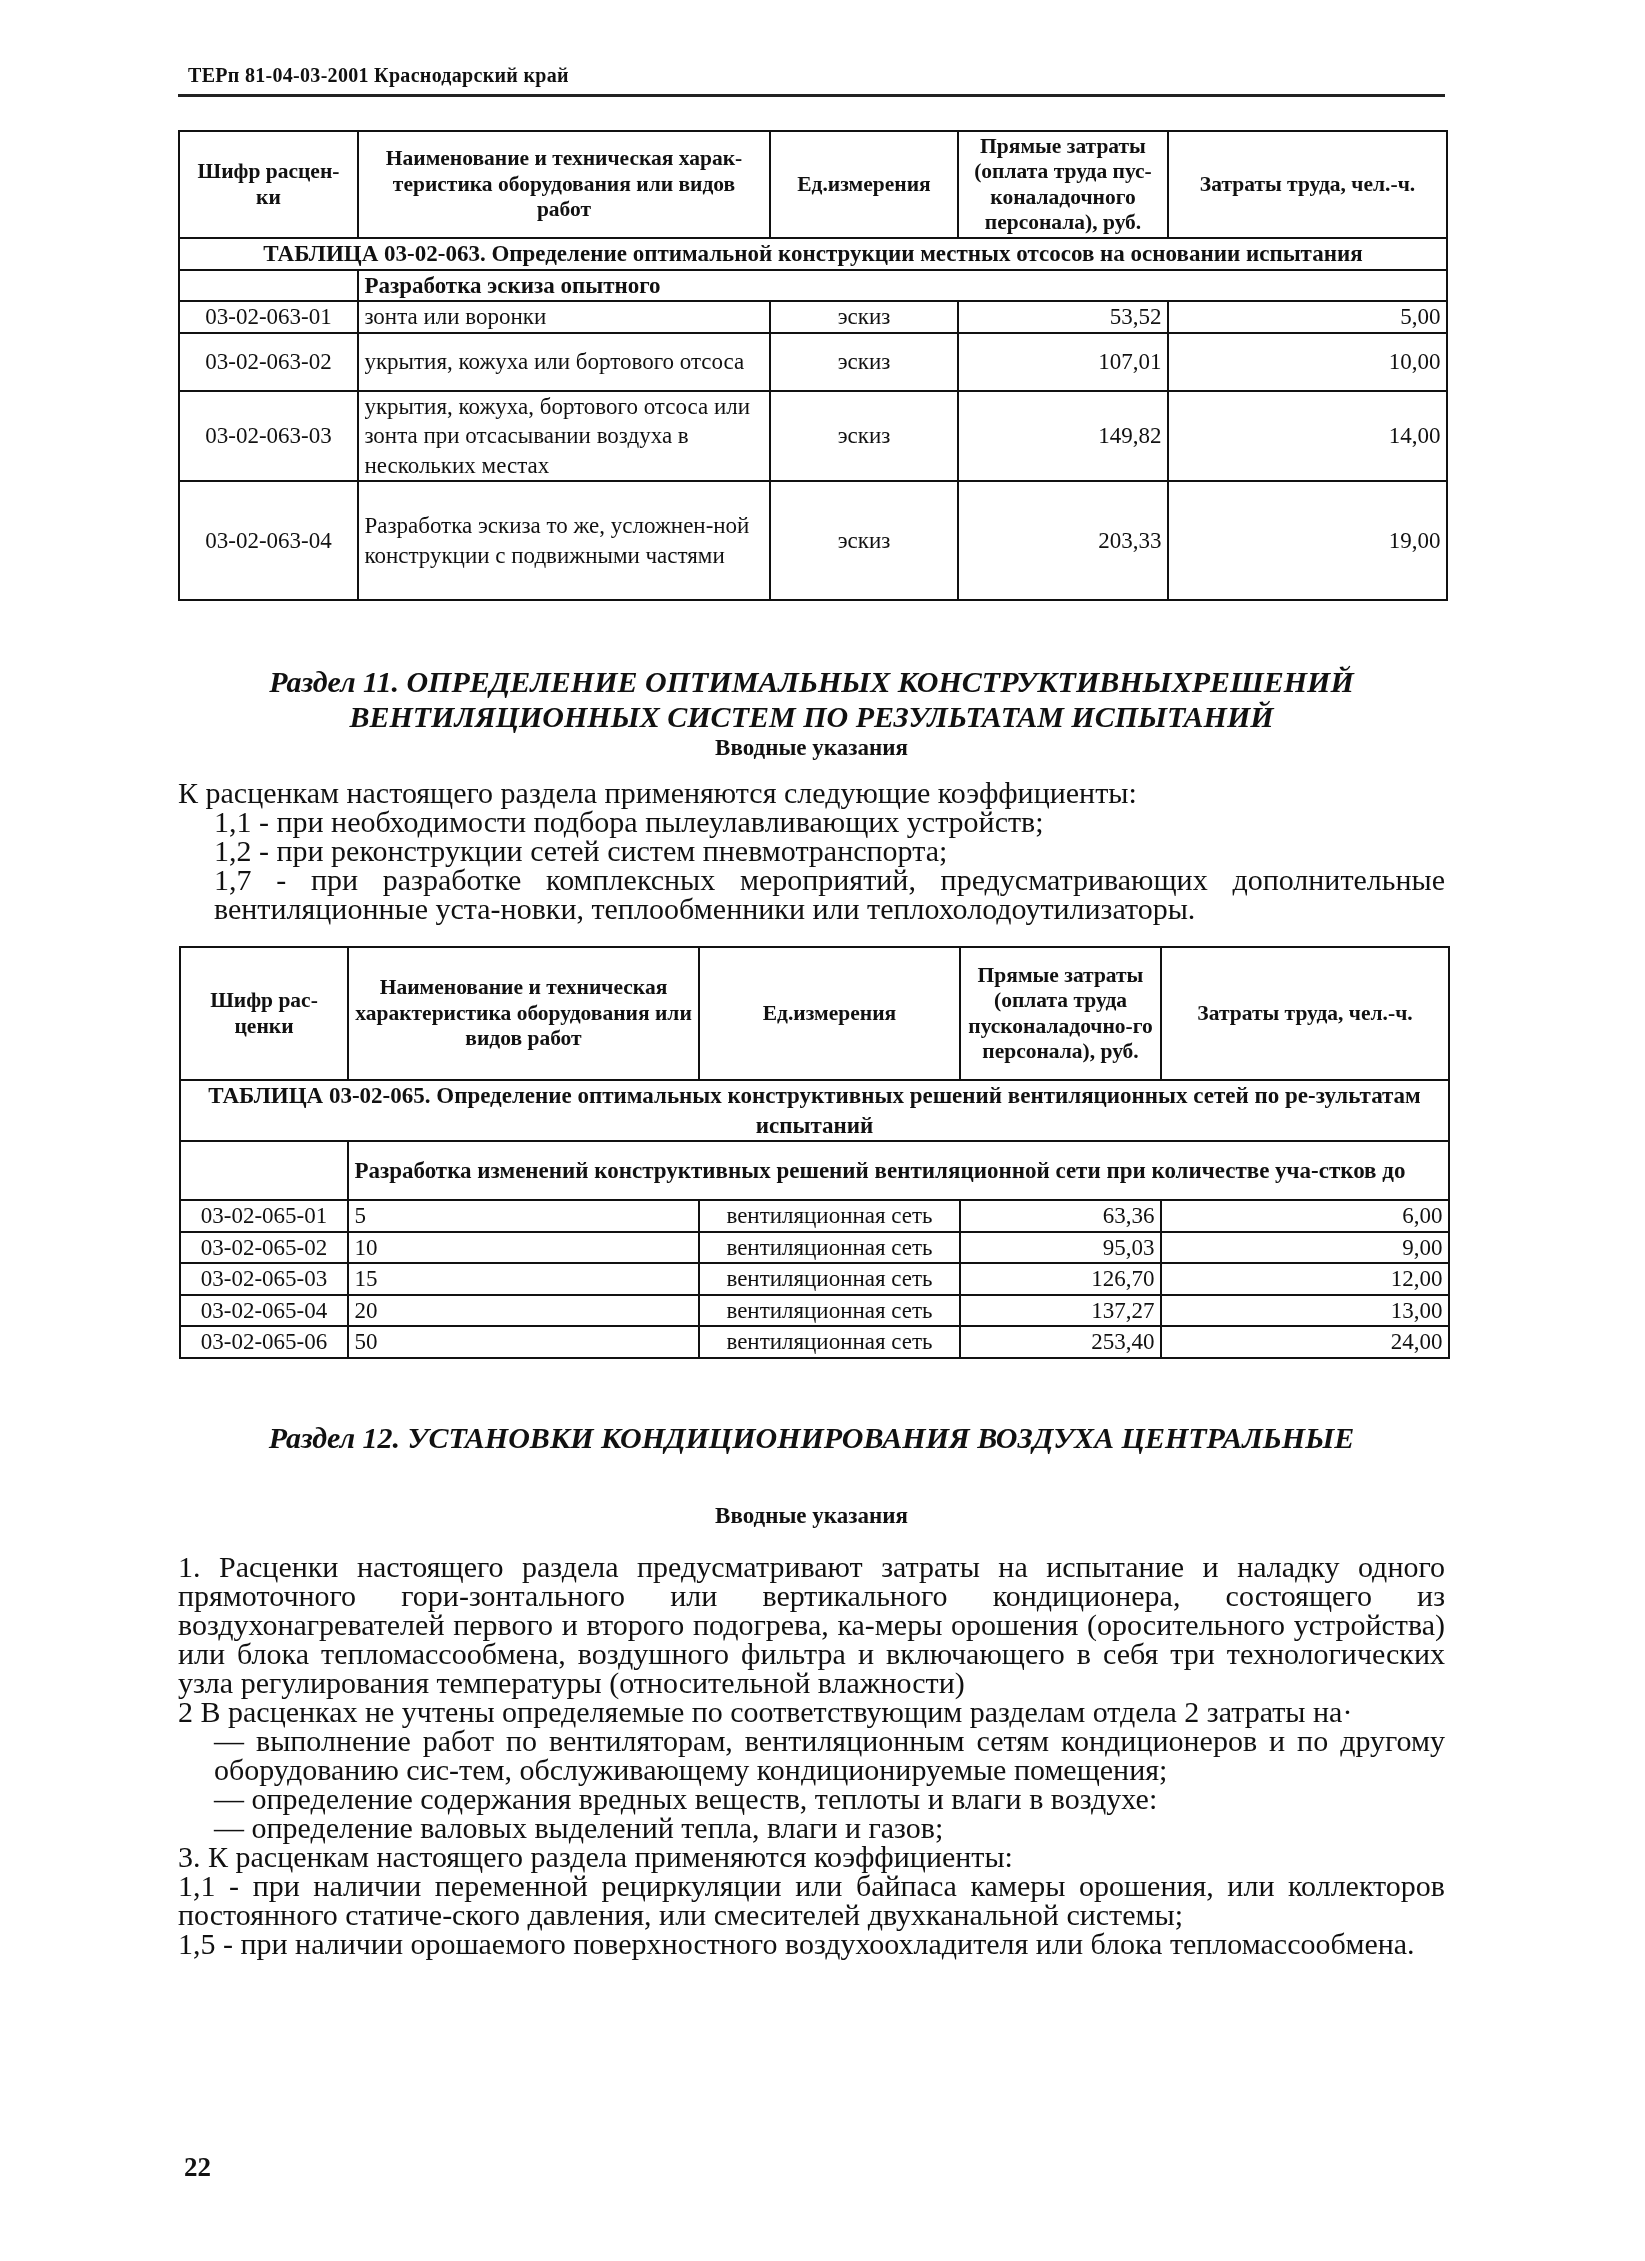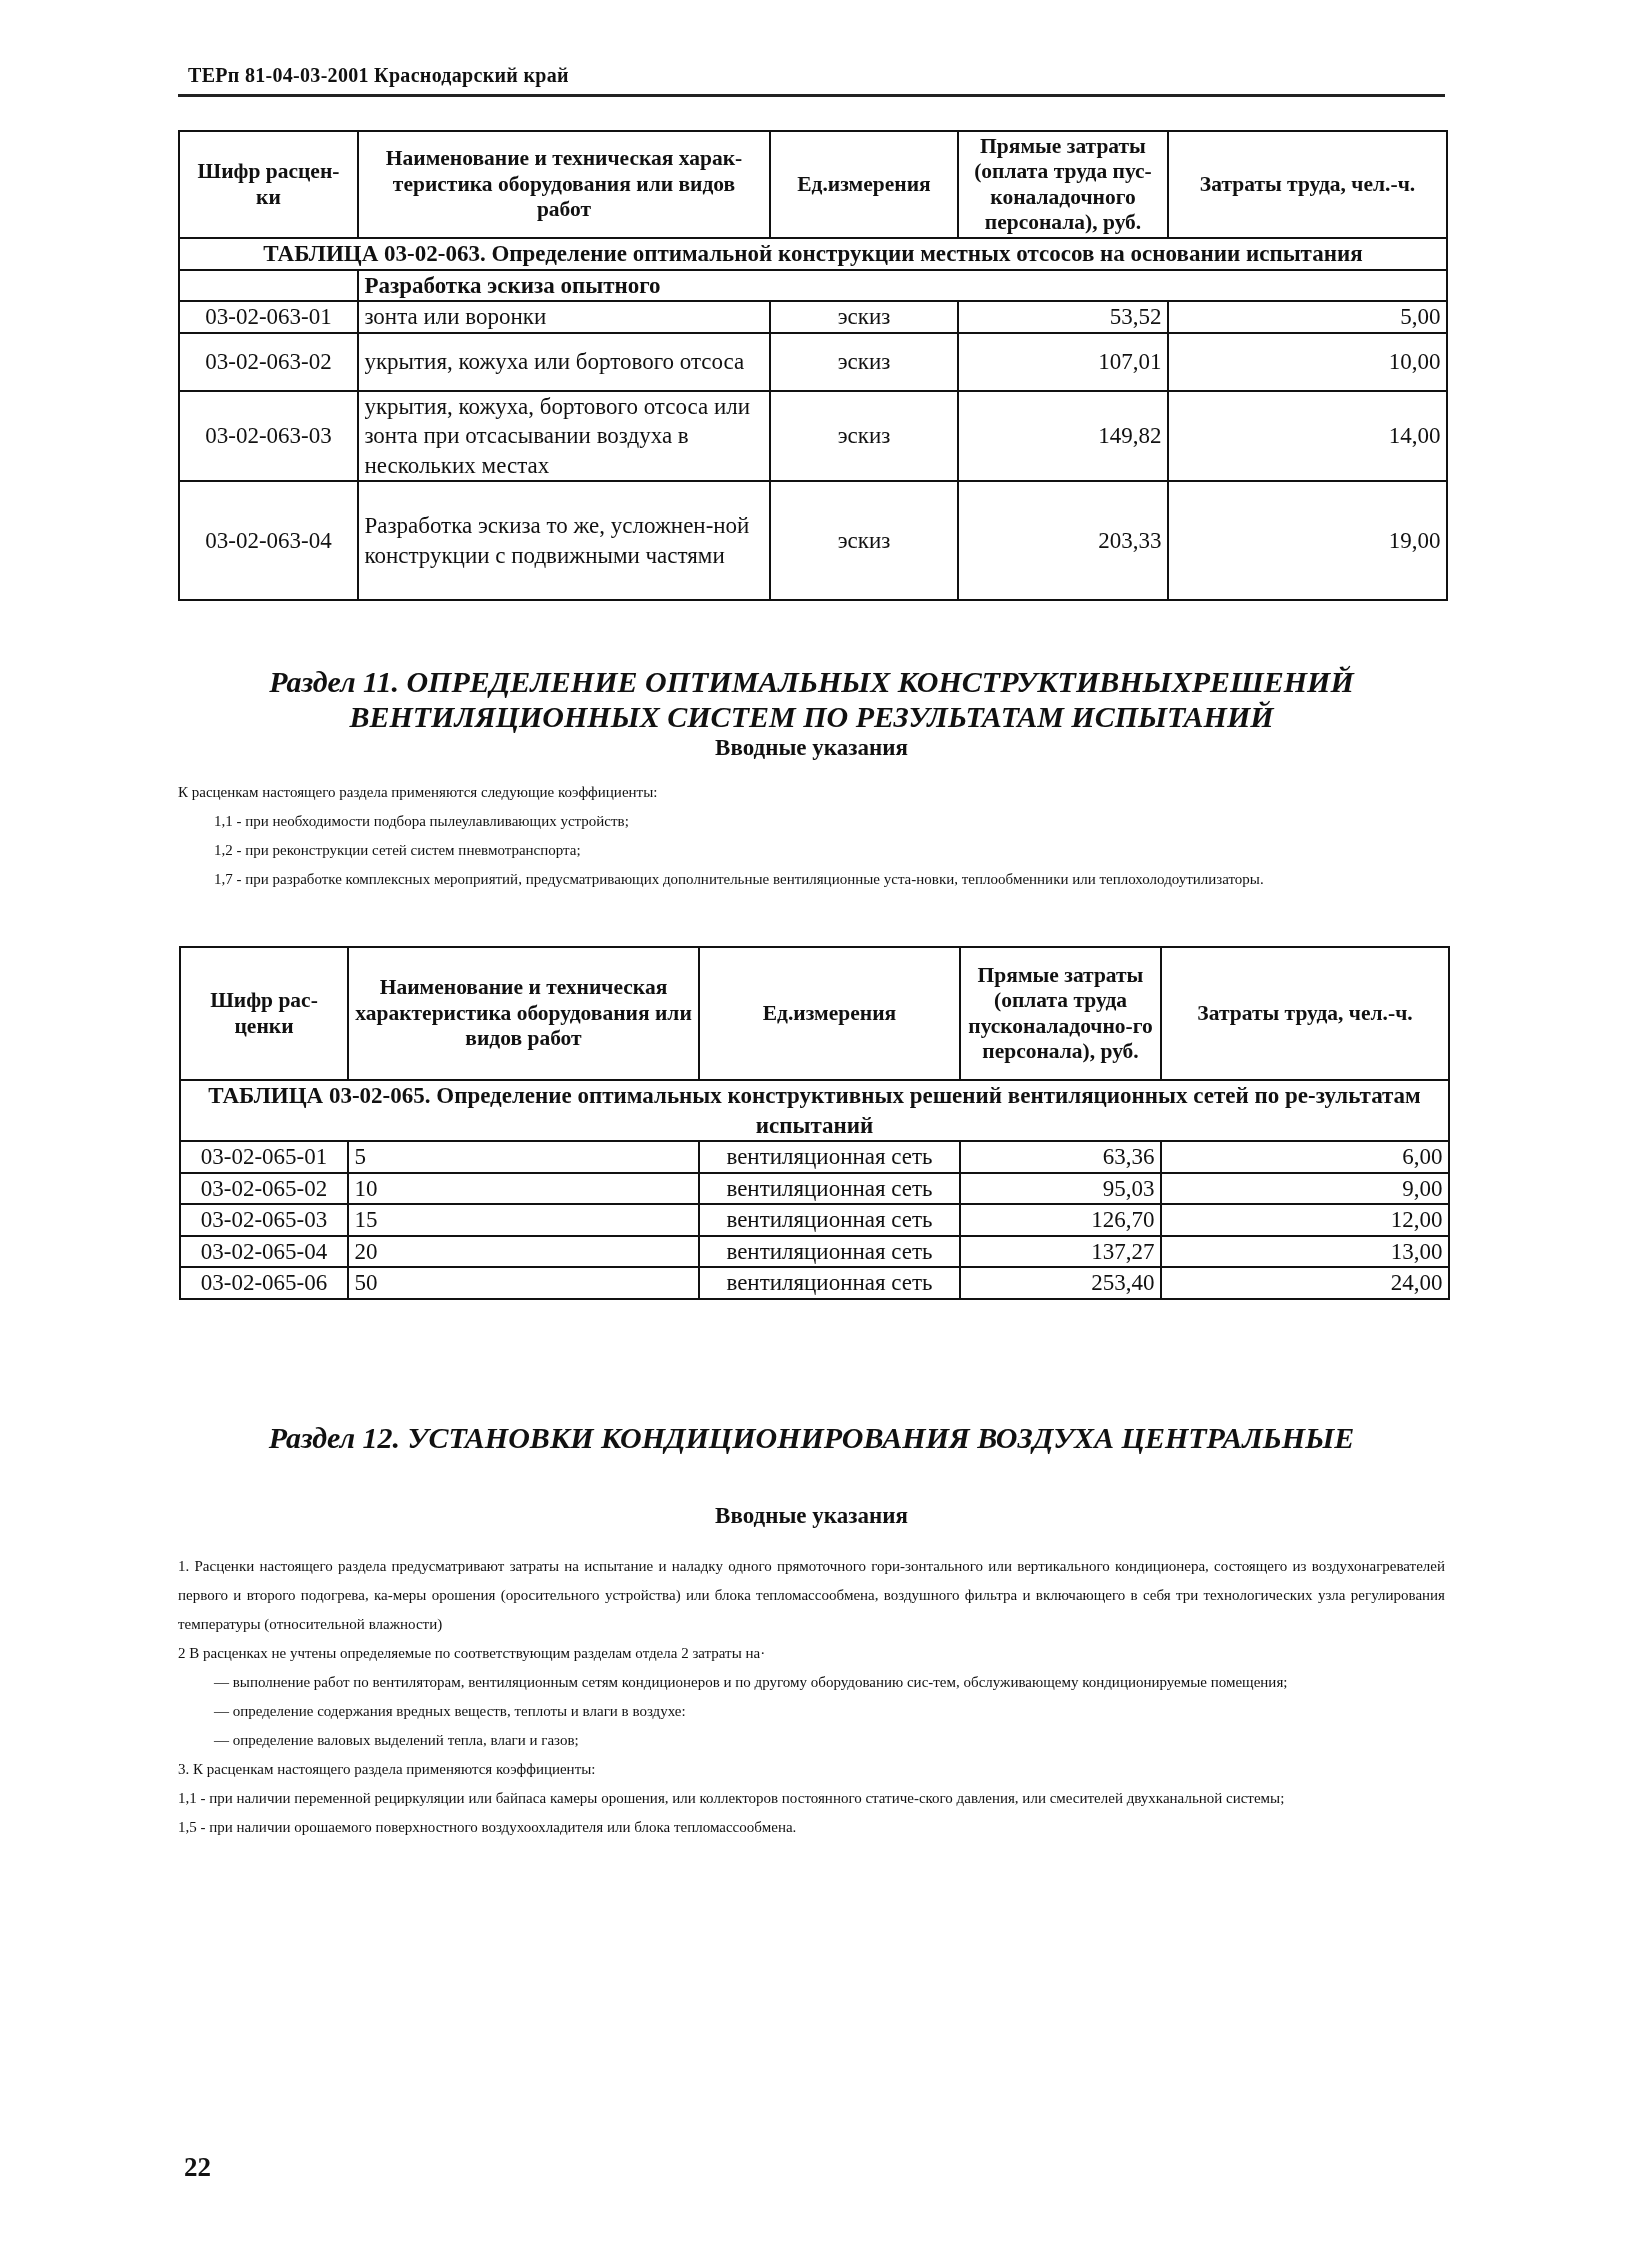--- a/index.html
+++ b/index.html
@@ -11,21 +11,21 @@
   table.grid { position: absolute; border-collapse: collapse; table-layout: fixed; }
   table.grid td, table.grid th { border: 2px solid #111; padding: 0 5.4px; font-size: 23px; line-height: 29.5px; vertical-align: middle; }
   table.grid th { font-weight: bold; text-align: center; font-size: 21.5px; line-height: 25.5px; }
   .c { text-align: center; margin-top: 14px; }
   .r { text-align: right; }
   .l { text-align: left; }
   .title-row td { font-weight: bold; text-align: center; font-size: 23px; line-height: 28px; }
   .sub-row td.sub { font-weight: bold; text-align: left; border-radius: 7px; }
   .section-title { left: 178px; width: 1267px; text-align: center; font-weight: bold; font-style: italic; font-size: 30px; line-height: 35px; }
   .section-sub { left: 178px; width: 1267px; text-align: center; font-weight: bold; font-size: 23px; line-height: 31px; }
-  .para { left: 178px; width: 1267px; font-size: 15px; line-height: 29px; text-align: justify; }
+  .para { left: 178px; width: 1267px; font-size: 30px; line-height: 29px; text-align: justify; }
   .para p { margin: 0; }
   .indent1 { padding-left: 36px; }
   .page-num { left: 184px; top: 2152px; font-size: 27px; font-weight: bold; }
 </style>
 </head>
 <body>
 
 <div class="abs page-header">ТЕРп 81-04-03-2001  Краснодарский край</div>
 <div class="abs header-rule"></div>
 
@@ -106,20 +106,24 @@
       <tr style="height:133px">
     <th>Шифр рас-ценки</th>
     <th>Наименование и техническая характеристика оборудования или видов работ</th>
     <th>Ед.измерения</th>
     <th>Прямые затраты (оплата труда пусконаладочно-го персонала), руб.</th>
     <th>Затраты труда, чел.-ч.</th>
   </tr>
   <tr class="title-row" style="height:59px">
     <td colspan="5">ТАБЛИЦА  03-02-065.  Определение оптимальных конструктивных решений вентиляционных сетей по ре-зультатам испытаний</td>
   </tr>
+  <tr class="sub-row" style="height:59px">
+    <td></td>
+    <td colspan="4" class="sub">Разработка изменений конструктивных решений вентиляционной сети при количестве уча-стков до</td>
+  </tr>
   <tr style="height:30px">
     <td class="c">03-02-065-01</td>
     <td class="l">5</td>
     <td class="c">вентиляционная сеть</td>
     <td class="r">63,36</td>
     <td class="r">6,00</td>
   </tr>
   <tr style="height:30px">
     <td class="c">03-02-065-02</td>
     <td class="l">10</td>

